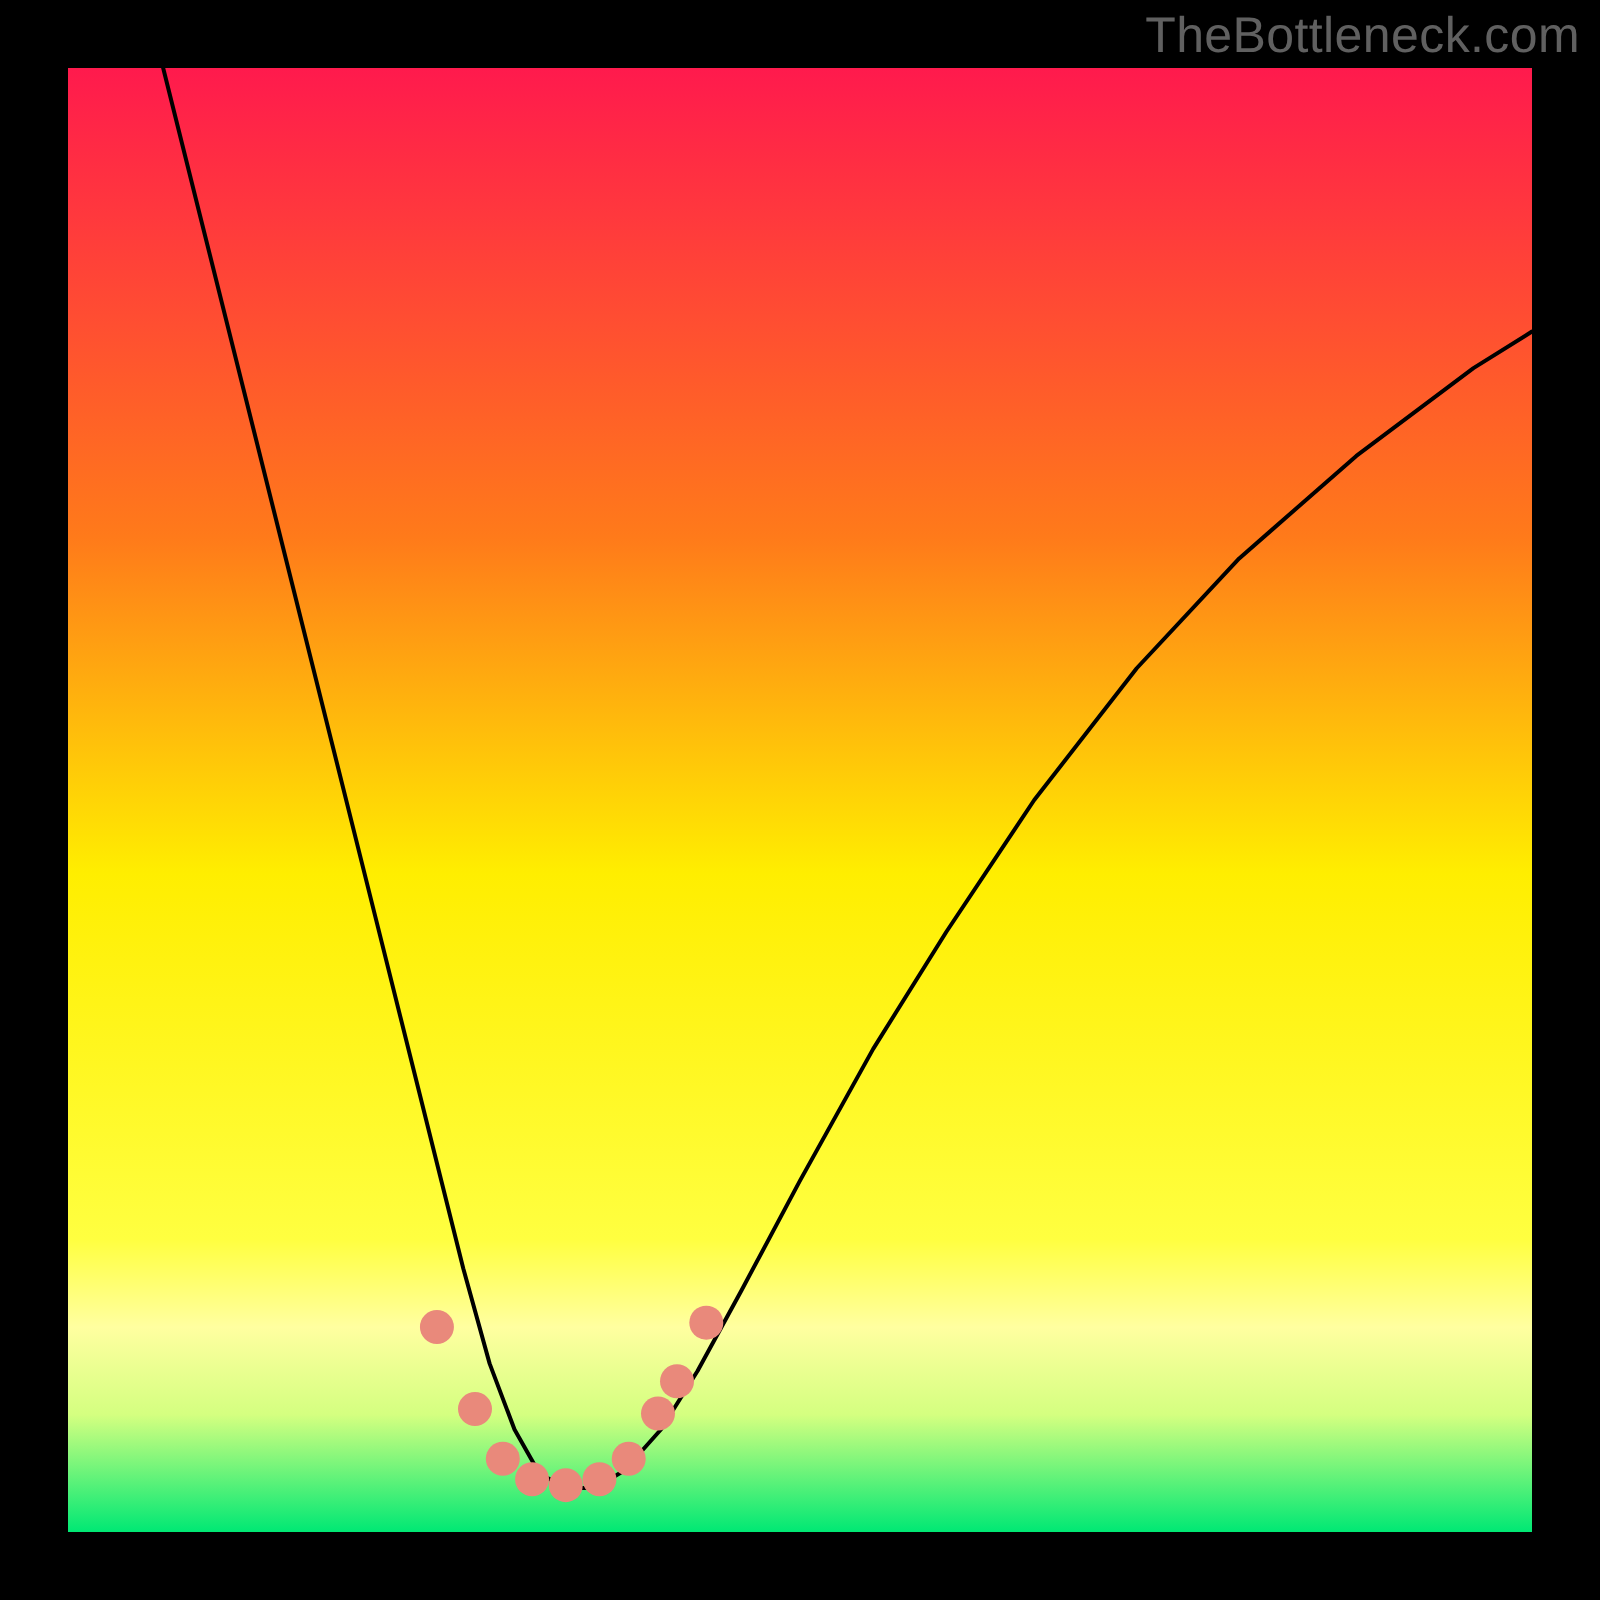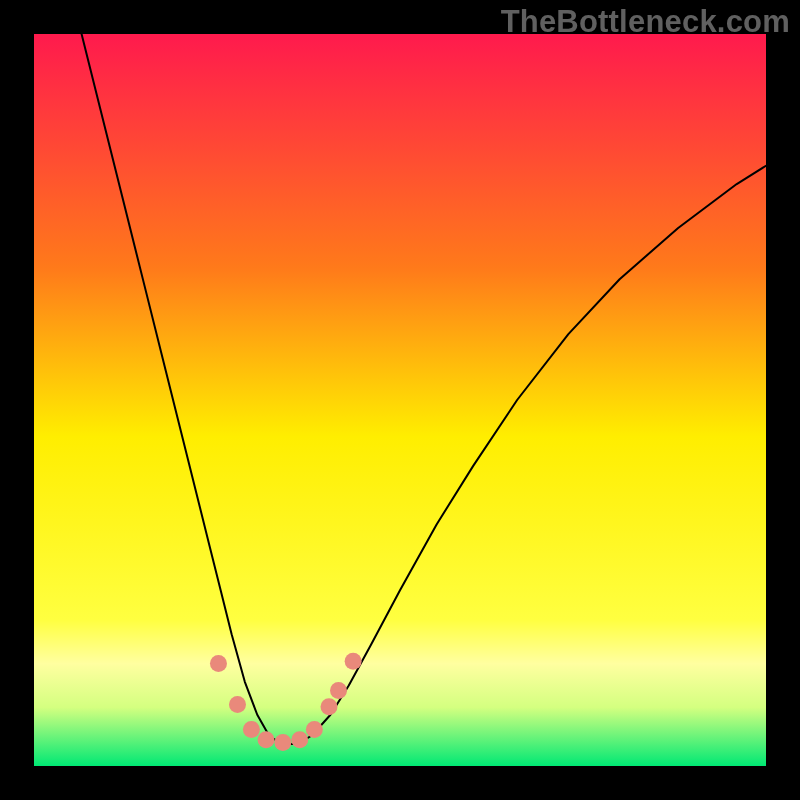--- a/index.html
+++ b/index.html
@@ -17,22 +17,22 @@
     top: 0;
     width: 800px;
     height: 800px;
     background: #000;
   }
   .watermark {
     position: absolute;
     top: 4px;
     right: 10px;
     color: #606060;
-    font-size: 31px;
-    font-weight: 700;
+    font-size: 25px;
+    font-weight: 400;
     letter-spacing: 0.2px;
     z-index: 10;
     user-select: none;
   }
   svg {
     position: absolute;
     left: 0;
     top: 0;
   }
 </style>

